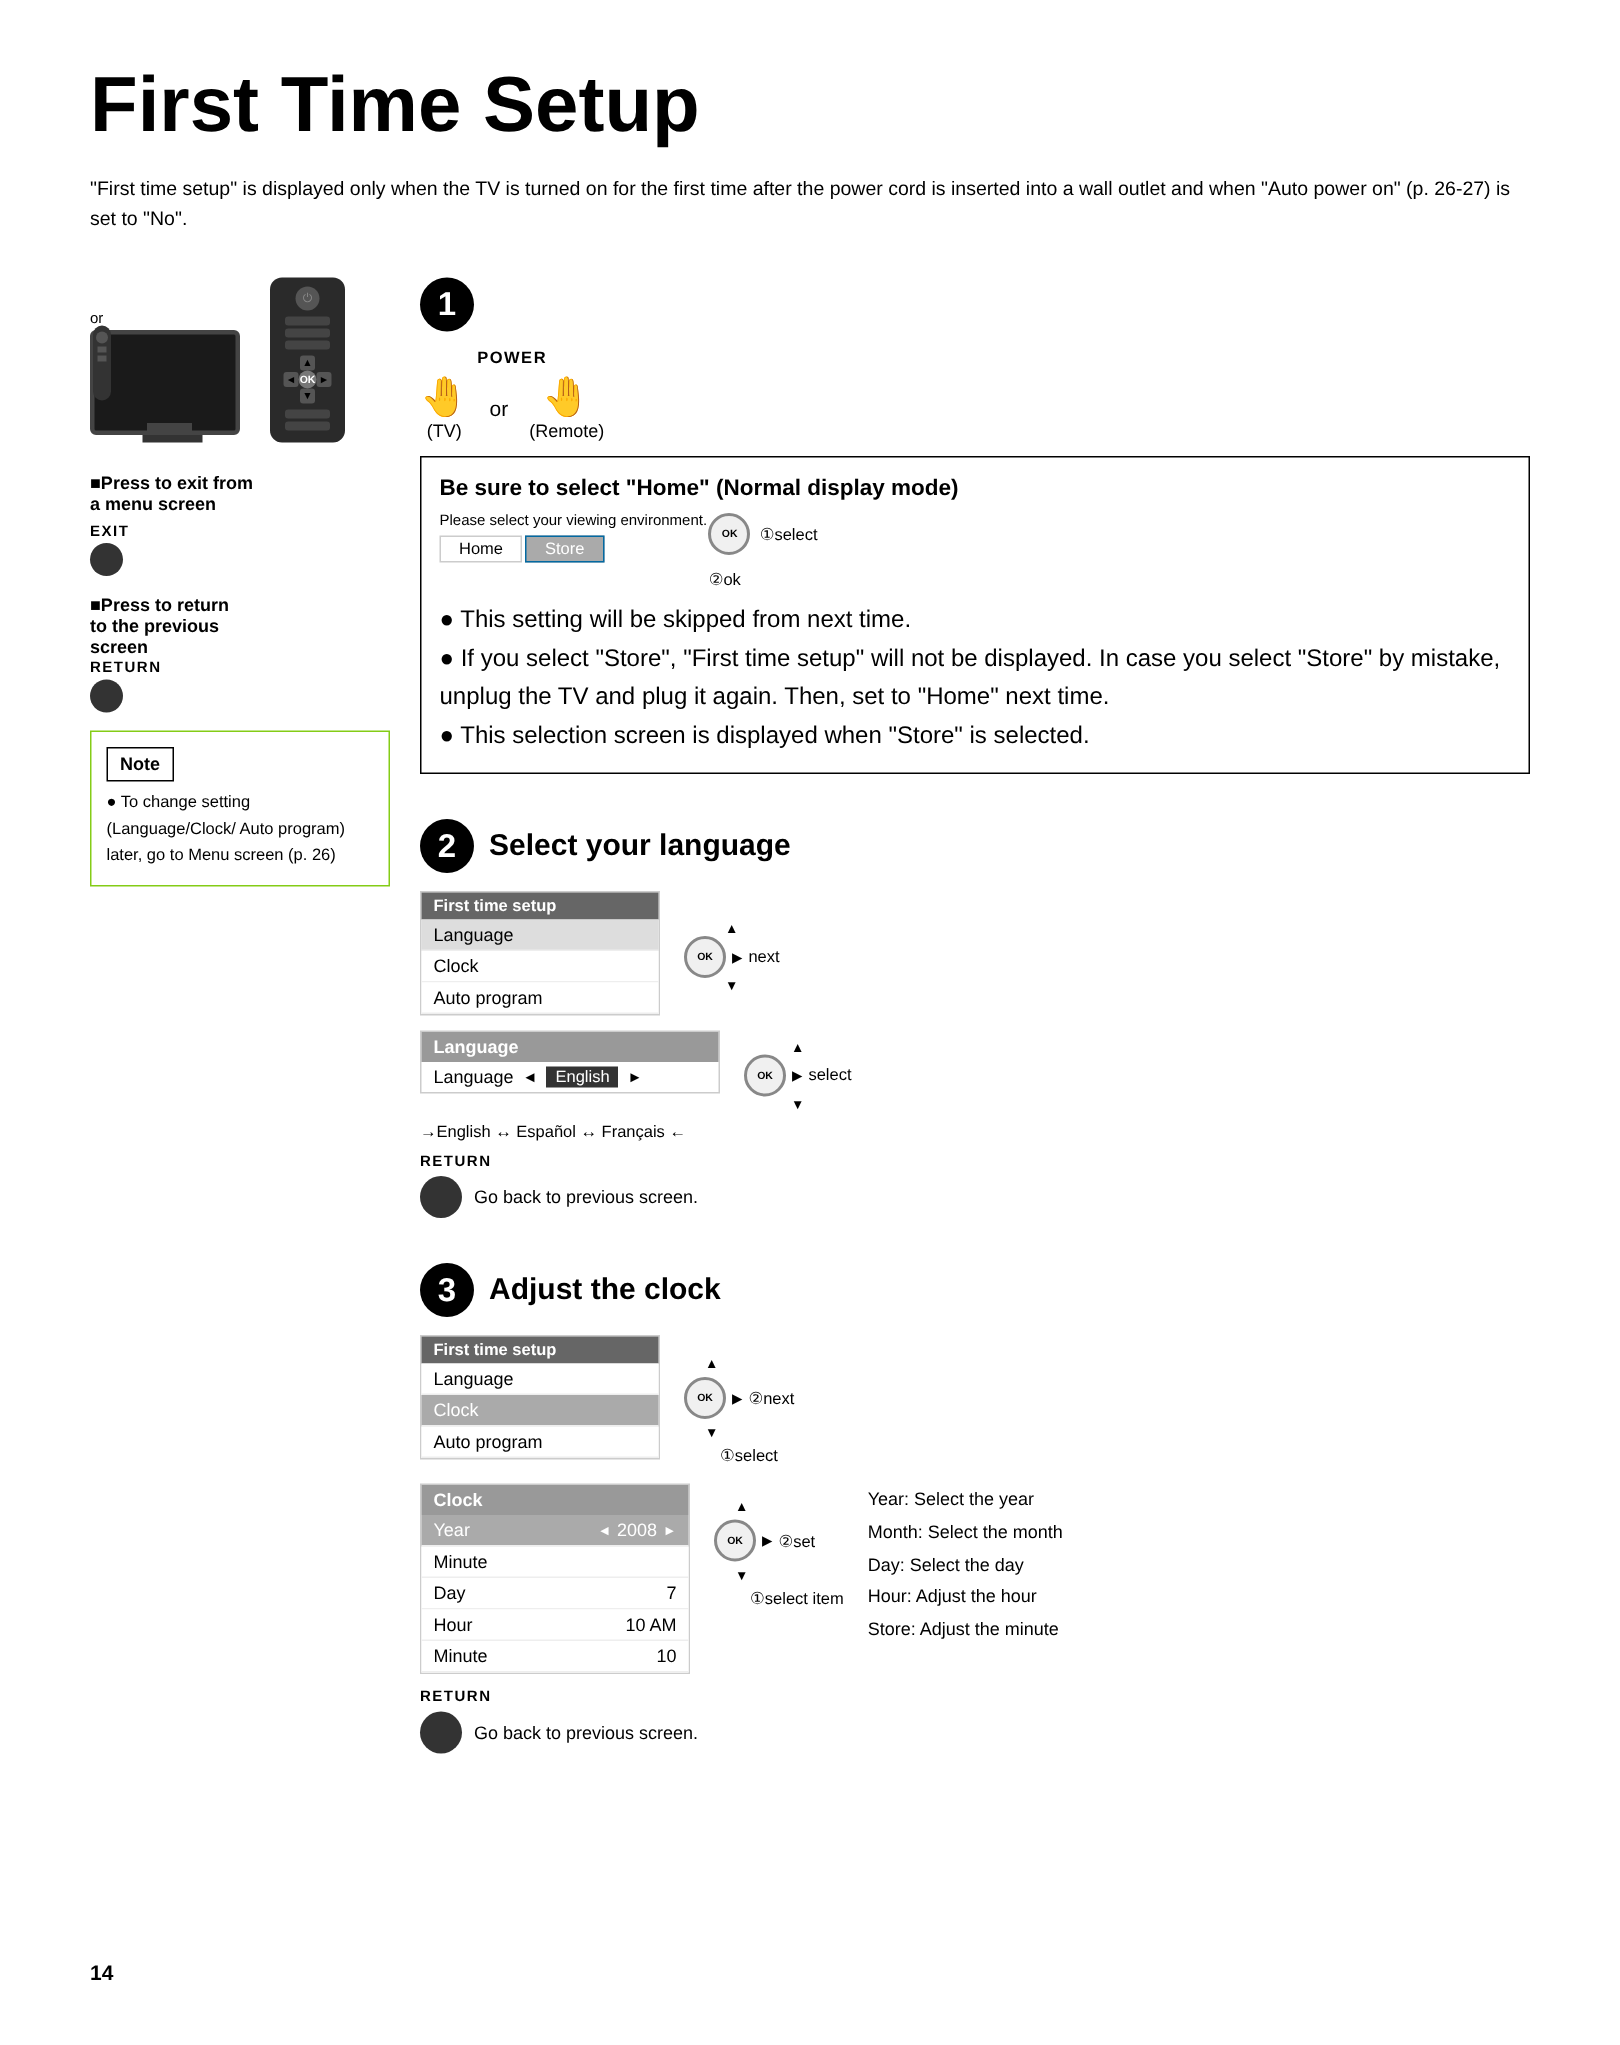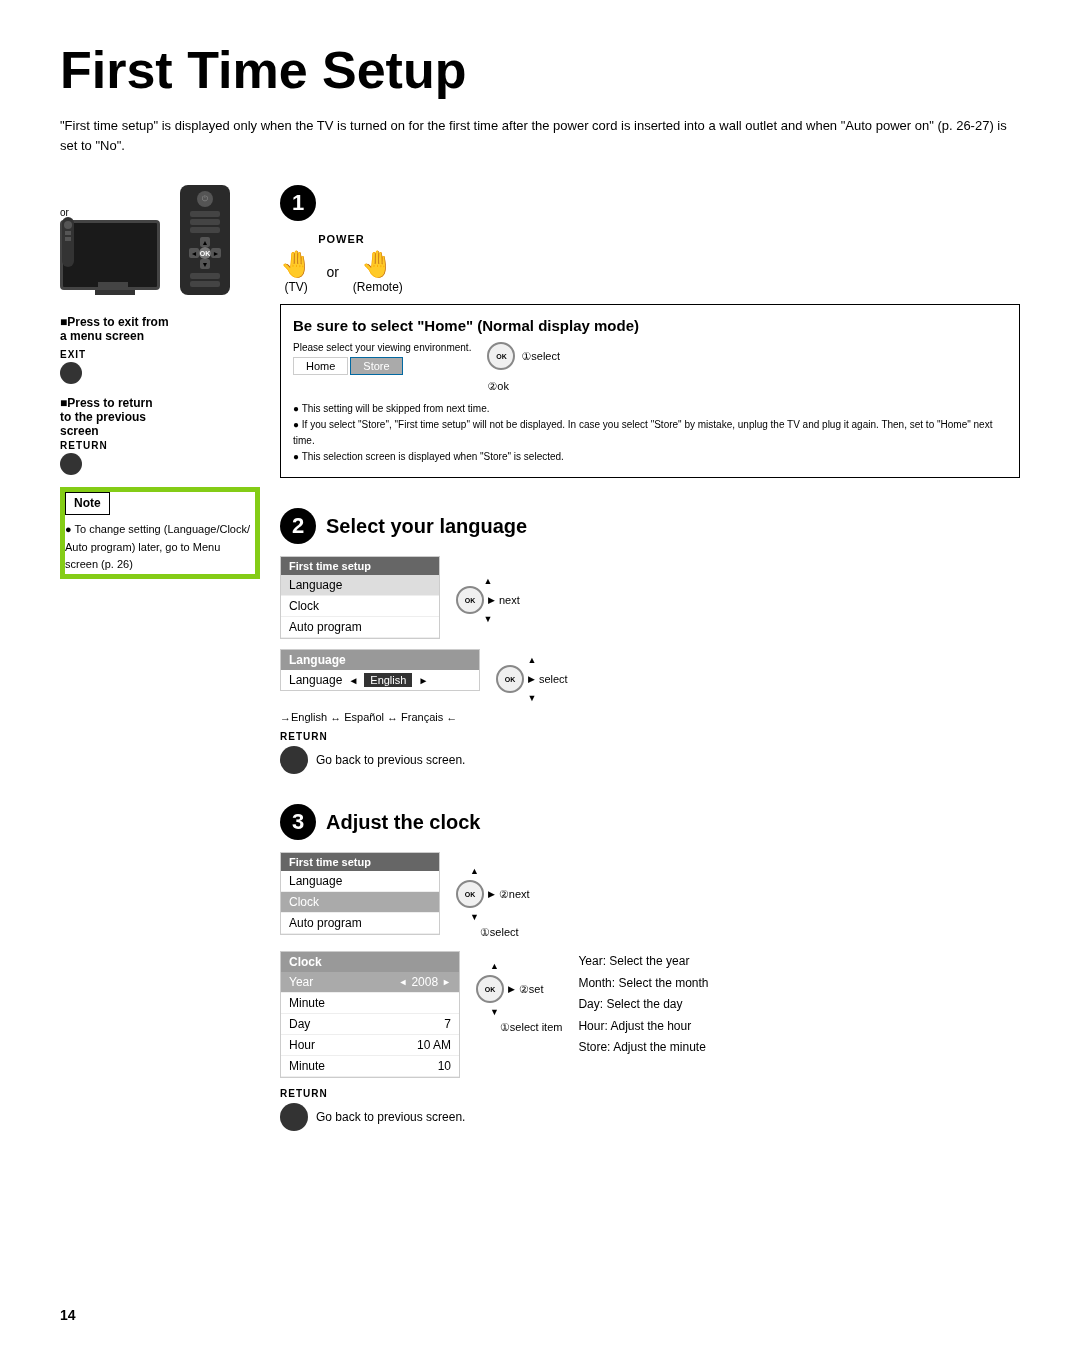--- a/index.html
+++ b/index.html
@@ -148,28 +148,29 @@
       display: flex;
       align-items: center;
       justify-content: center;
       font-size: 9px;
       font-weight: bold;
       background: #f0f0f0;
     }
     
     .bullet-list {
       list-style: none;
-      font-size: 10px;
+      font-size: 16px;
       line-height: 1.6;
     }
     .bullet-list li::before {
       content: "● ";
     }
     .note-box {
-      border: 5px solid #84cc16;
+      border: 1px solid #84cc16;
+      padding: 10px;
       font-size: 11px;
       margin-top: 10px;
       line-height: 1.6;
     }
     .note-label {
       border: 1px solid #000;
       display: inline-block;
       padding: 1px 8px;
       font-weight: bold;
       margin-bottom: 6px;
@@ -325,21 +326,21 @@
             <div style="display:flex; flex-direction:column; align-items:center;">
               <div style="font-size:26px;">🤚</div>
               <div class="sub-label">(Remote)</div>
             </div>
           </div>
         </div>
       </div>
 
       <div class="info-box">
         <div class="info-box-title">Be sure to select "Home" (Normal display mode)</div>
-        <div style="display:flex; align-items:flex-start; gap:16px; margin-bottom:8px;">
+        <div style="display:flex; align-items:flex-start; gap:1px; margin-bottom:8px;">
           <div>
             <div style="font-size:10px; margin-bottom:2px;">Please select your viewing environment.</div>
             <div class="home-store-row">
               <div class="home-btn">Home</div>
               <div class="store-btn">Store</div>
             </div>
           </div>
           <div style="display:flex; flex-direction:column; gap:10px;">
             <div style="display:flex; align-items:center; gap:6px;">
               <div class="ok-btn">

